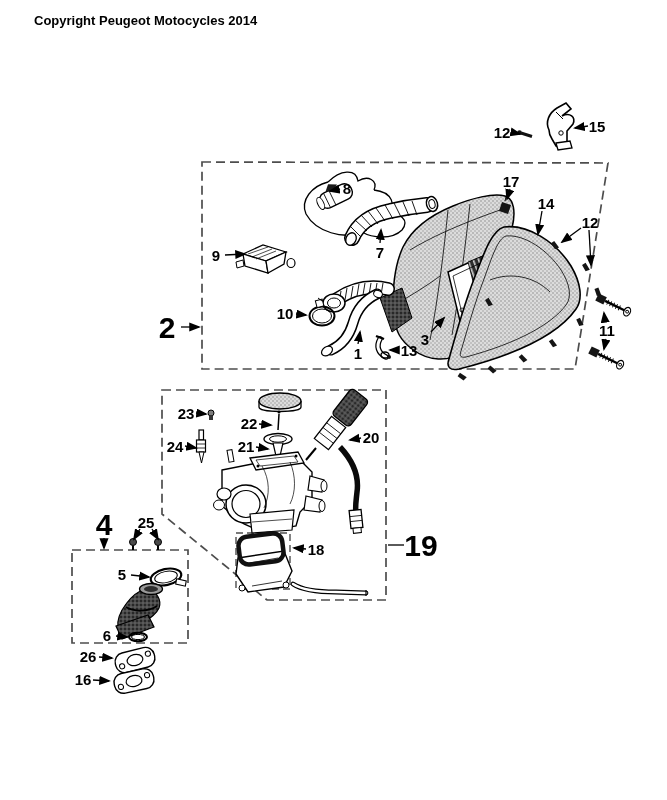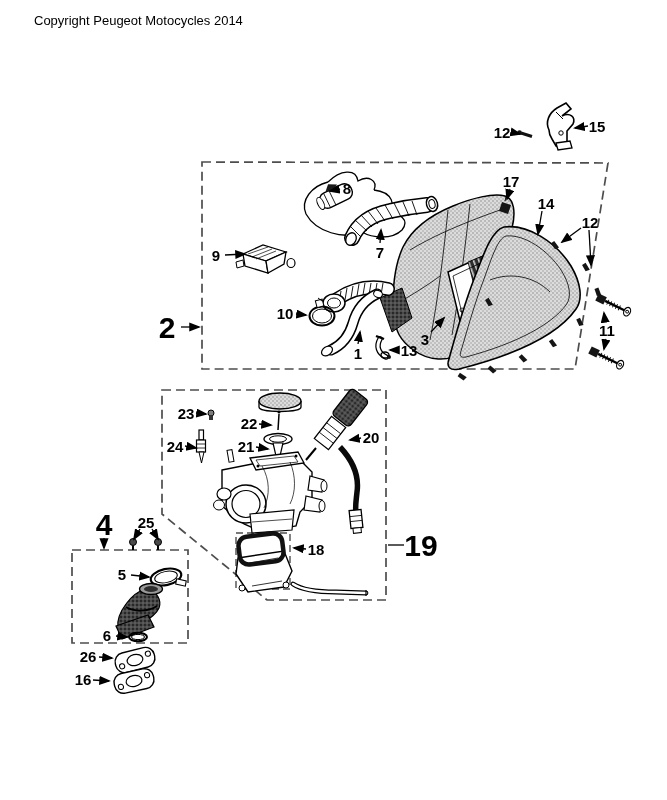--- a/index.html
+++ b/index.html
@@ -1,18 +1,18 @@
 <!DOCTYPE html>
 <html><head>
 <meta charset="utf-8">
 <style>
   html,body{margin:0;padding:0;background:#fff;}
   .stage{position:relative;width:667px;height:800px;background:#ffffff;overflow:hidden;
          font-family:"Liberation Sans",sans-serif;}
-  .copyright{position:absolute;left:34px;top:13px;font-weight:normal;font-size:13px;color:#000;}
+  .copyright{position:absolute;left:34px;top:13px;font-weight:bold;font-size:13px;color:#000;}
   svg{position:absolute;left:0;top:0;}
   .dashedbox{fill:none;stroke:#4d4d4d;stroke-width:1.7;stroke-dasharray:9 5;}
   .dashedbox-sm{fill:none;stroke:#4d4d4d;stroke-width:1.4;stroke-dasharray:7 4;}
   .lbl{font-family:"Liberation Sans",sans-serif;font-weight:bold;font-size:15px;fill:#000;
        text-anchor:middle;dominant-baseline:central;}
   .grp{font-size:30px;}
   .leader{stroke:#000;stroke-width:1.3;fill:none;}
   .ln{stroke:#000;fill:none;}
   .w{fill:#fff;stroke:#000;}
 </style>

